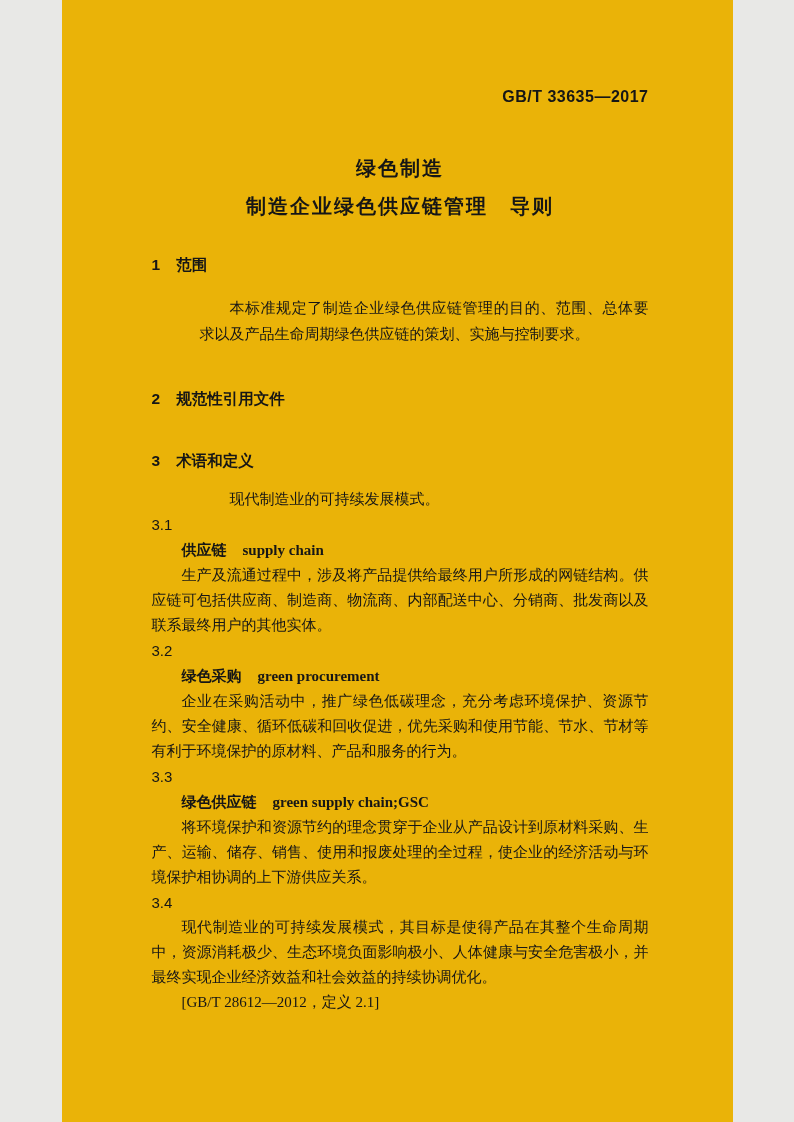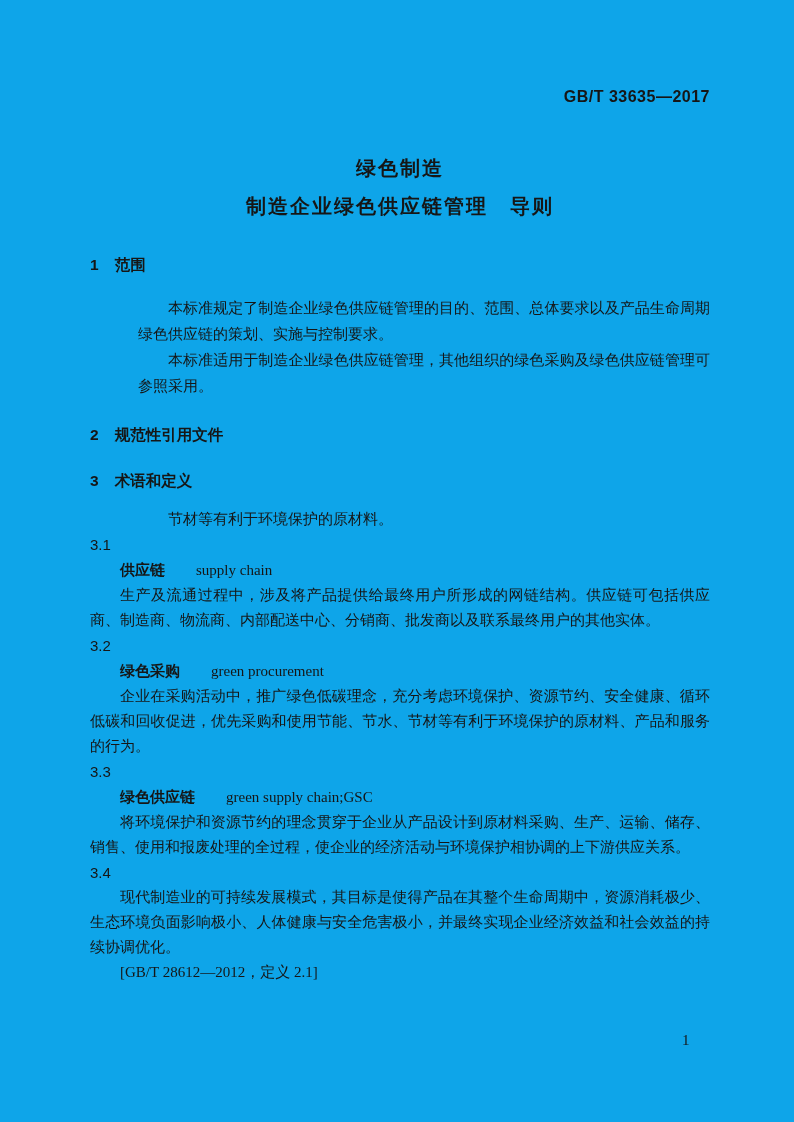--- a/index.html
+++ b/index.html
@@ -1,21 +1,21 @@
 <!DOCTYPE html>
 <html><head>
 <meta charset="utf-8">
 <style>
   * { margin:0; padding:0; box-sizing:border-box; }
   html,body { background:#e8e8e6; }
   .page {
     position:relative;
-    width:794px; height:1122px;
+    width:671px; height:1122px;
     margin:0 auto;
-    background:#0ea5e9;
+    background:#eab308;
     color:#161616;
     font-family:"Liberation Serif","DejaVu Serif",serif;
     font-size:15px;
     overflow:hidden;
   }
   .content { padding:88px 84px 0 90px; }
 
   .std-code {
     text-align:right;
     font-family:"Liberation Sans","DejaVu Sans",sans-serif;
@@ -30,21 +30,21 @@
     font-family:"Liberation Sans","DejaVu Sans",sans-serif;
     font-weight:700;
     font-size:20px;
     line-height:26px;
     letter-spacing:2px;
   }
   .doc-title.line1 { margin-top:49px; }
   .doc-title.line2 { margin-top:12px; }
 
   .sec-heading {
-    margin-top:26px;
+    margin-top:42px;
     font-family:"Liberation Sans","DejaVu Sans",sans-serif;
     font-weight:700;
     font-size:15.5px;
     line-height:20px;
   }
   .sec-heading.first { margin-top:36px; }
   .sec-heading .sec-num { margin-right:16px; }
 
   .para {
     text-indent:2em;
@@ -62,21 +62,21 @@
     font-family:"Liberation Sans","DejaVu Sans",sans-serif;
     font-size:15px;
     line-height:25px;
   }
   .term-line { text-indent:2em; line-height:25px; }
   .term-zh {
     font-family:"Liberation Sans","DejaVu Sans",sans-serif;
     font-weight:700;
     margin-right:16px;
   }
-  .term-en { font-weight:400;margin-left:15px; }
+  .term-en { font-weight:700; }
   .term-def { text-indent:2em; text-align:justify; line-height:25px; }
   .term-src { text-indent:2em; line-height:25px; }
 
   .page-number {
     position:absolute;
     left:682px; top:1030px;
     font-size:15px;
     line-height:20px;
   }
 </style>
@@ -89,34 +89,33 @@
     <div class="std-code">GB/T 33635—2017</div>
 
     <div class="doc-title line1">绿色制造</div>
     <div class="doc-title line2">制造企业绿色供应链管理　导则</div>
 
     <div>
       <div class="sec-heading first">
         <span class="sec-num">1</span><span>范围</span>
       </div>
       <p class="para lead">本标准规定了制造企业绿色供应链管理的目的、范围、总体要求以及产品生命周期绿色供应链的策划、实施与控制要求。</p>
-      <p class="para">本标准适用于制造企业绿色供应链管理，其他组织的绿色采购及绿色供应链管理可参照采用。</p>
     </div>
 
     <div>
       <div class="sec-heading">
         <span class="sec-num">2</span><span>规范性引用文件</span>
       </div>
     </div>
 
     <div>
       <div class="sec-heading">
         <span class="sec-num">3</span><span>术语和定义</span>
       </div>
-      <p class="para lead3">节材等有利于环境保护的原材料。</p>
+      <p class="para lead3">现代制造业的可持续发展模式。</p>
 
       <div class="terms">
 
         <div>
           <div class="t-num">3.1</div>
           <p class="term-line">
             <span class="term-zh">供应链</span><span class="term-en">supply chain</span>
           </p>
           <p class="term-def">生产及流通过程中，涉及将产品提供给最终用户所形成的网链结构。供应链可包括供应商、制造商、物流商、内部配送中心、分销商、批发商以及联系最终用户的其他实体。</p>
         </div>

